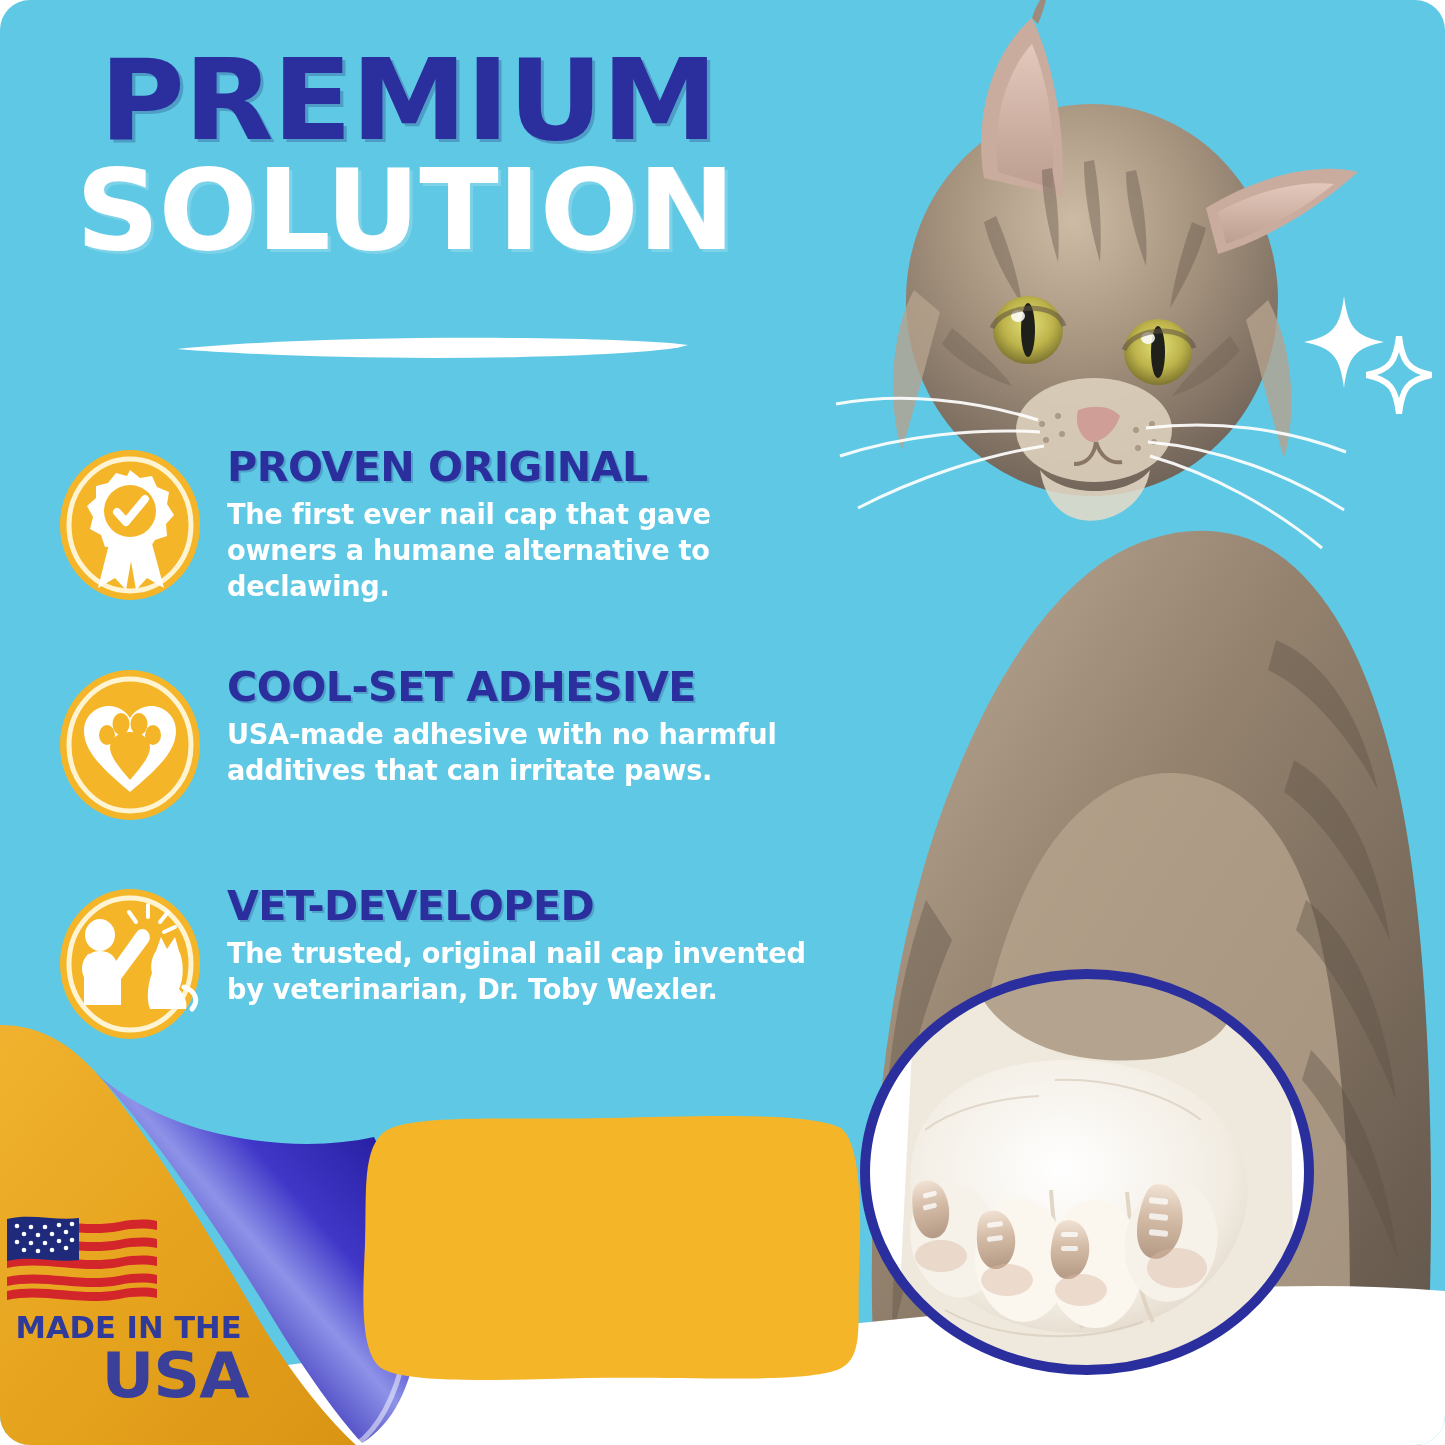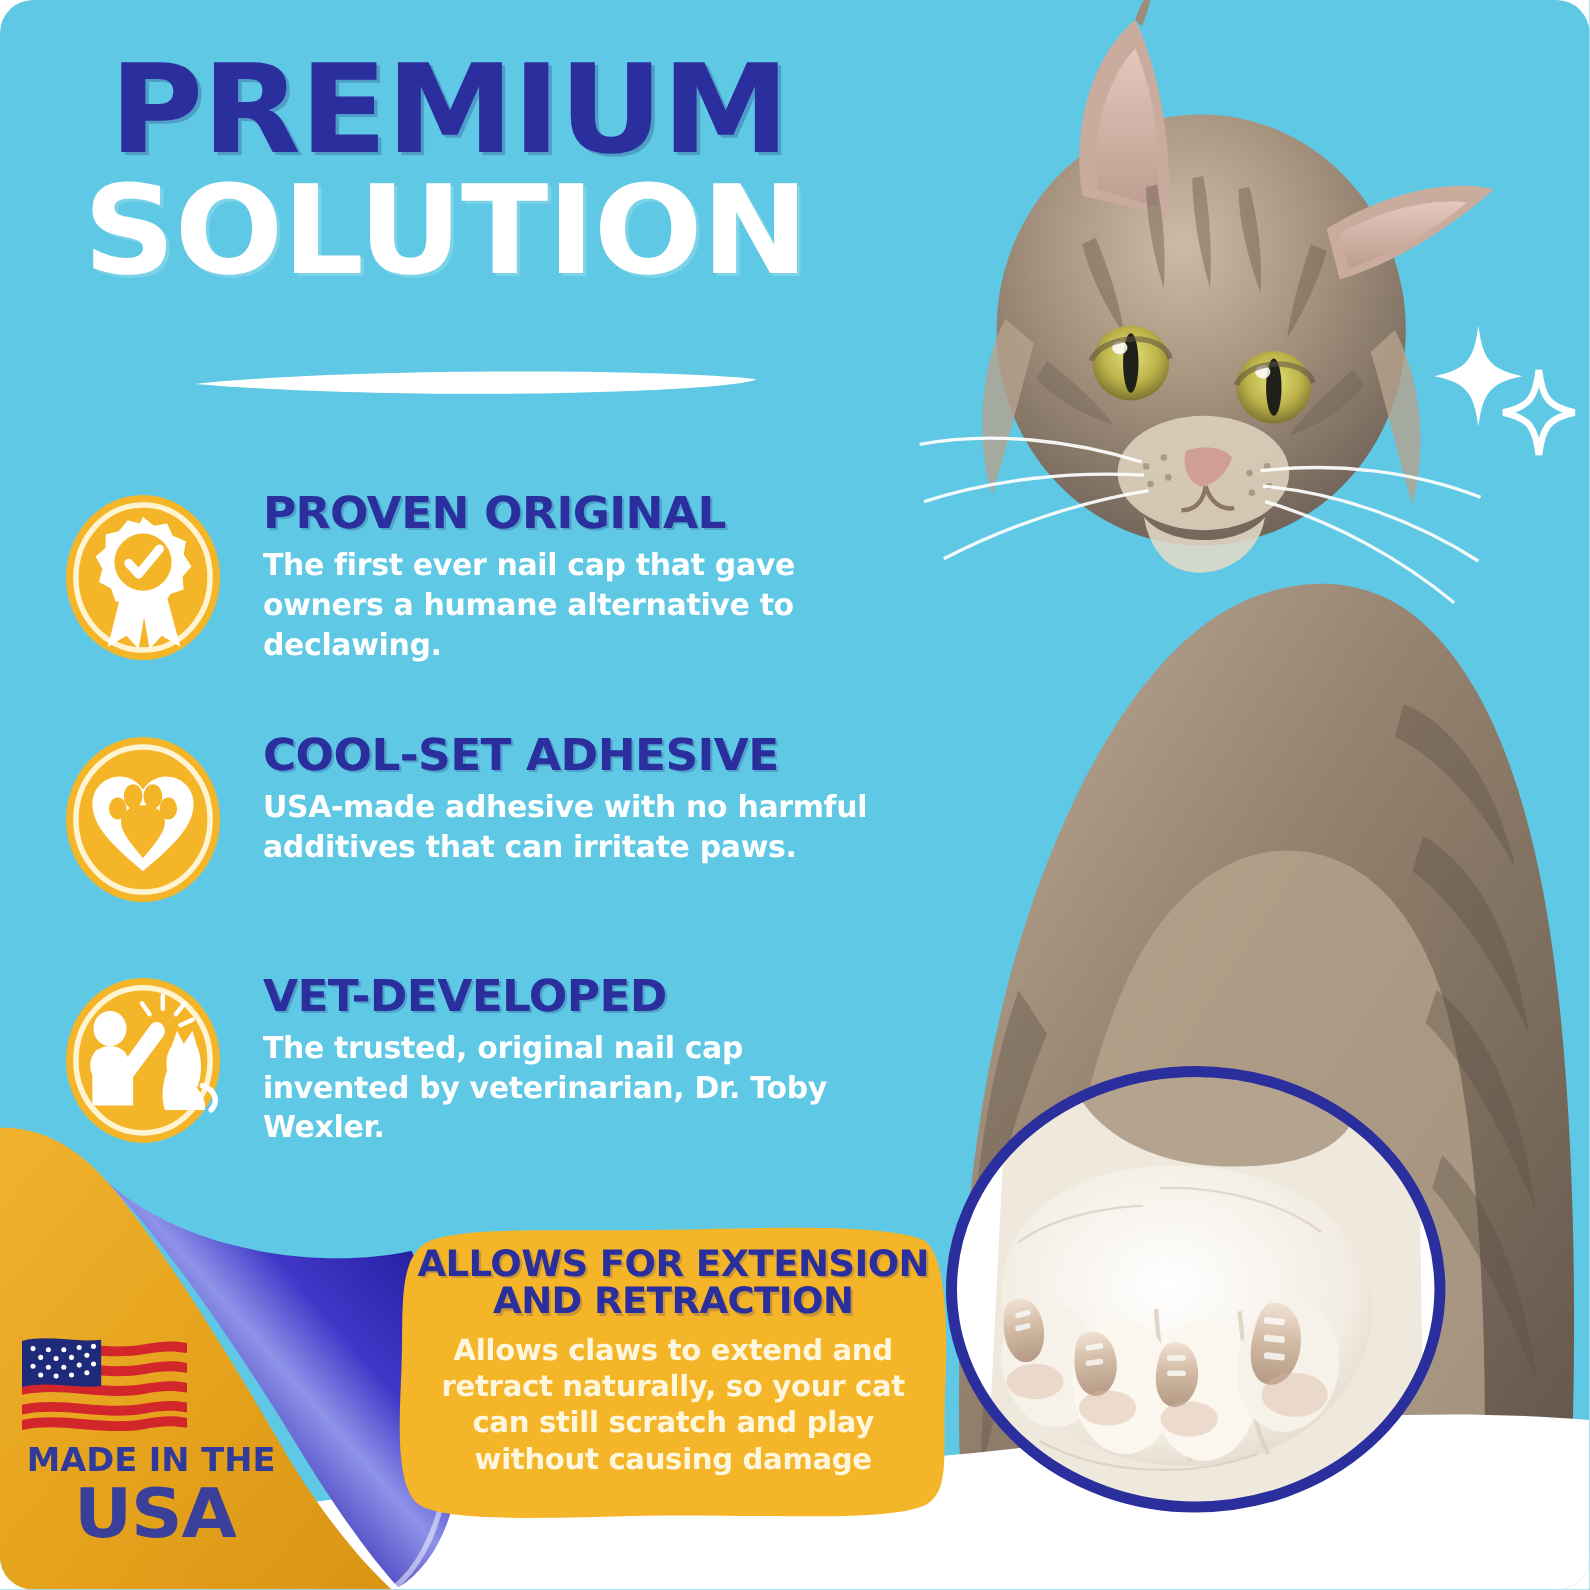--- a/index.html
+++ b/index.html
@@ -50,41 +50,41 @@
     position:absolute;left:175px;top:336px;width:515px;height:24px;
   }
 
   
   .features{position:absolute;left:58px;top:440px;width:760px;}
   .feature{display:flex;align-items:flex-start;margin-bottom:56px;}
   .f-badge{
     flex:0 0 auto;width:145px;height:155px;
     position:relative;margin-right:24px;margin-top:8px;
   }
-  .f-body{flex:1 1 auto;padding-top:6px;margin-left:12px;}
+  .f-body{flex:1 1 auto;padding-top:6px;}
   .f-title{
     font-family:"DejaVu Sans", sans-serif;
     font-weight:bold;font-size:40px;color:#2B2F9E;
     letter-spacing:-0.5px;line-height:1.05;
     transform:scaleX(1.03);transform-origin:left center;
     text-shadow:2px 2px 0 rgba(25,28,110,.22);
     margin-bottom:9px;white-space:nowrap;
   }
   .f-desc{
     font-family:"DejaVu Sans", sans-serif;
     font-weight:bold;font-size:27.5px;color:#FFFFFF;
     line-height:1.30;letter-spacing:-0.3px;
     transform:scaleX(0.99);transform-origin:left top;
   }
 
   
   .peel{position:absolute;left:0;bottom:0;width:470px;height:420px;}
   .usa-badge{
-    position:absolute;left:20px;bottom:38px;width:230px;
-    text-align:center;
+    position:absolute;left:7px;bottom:38px;width:230px;
+    text-align:right;
   }
   .usa-flag{width:150px;height:86px;display:block;margin-bottom:12px;}
   .usa-made{
     font-family:"DejaVu Sans", sans-serif;font-weight:bold;
     font-size:30px;color:#2F3A9B;letter-spacing:0px;
     transform:scaleX(1.02);transform-origin:left center;
     line-height:1;margin-bottom:2px;
   }
   .usa-usa{
     font-family:"DejaVu Sans", sans-serif;font-weight:bold;
@@ -494,19 +494,15 @@
 
   <div class="callout">
     <div class="callout-bg">
       <svg width="510" height="270" viewBox="0 0 510 270" preserveAspectRatio="none">
         <path d="M30 18 C60 2 150 8 250 6 C350 4 450 0 484 16
                  C506 34 504 110 502 160 C500 212 508 248 480 258
                  C440 272 330 264 230 266 C140 268 50 272 24 256
                  C2 240 6 180 8 132 C10 82 4 34 30 18 Z" fill="#F5B528"></path>
       </svg>
     </div>
-    <div class="callout-inner">
-      <div class="co-title">ALLOWS FOR EXTENSION AND RETRACTION</div>
-      <div class="co-desc">Allows claws to extend and retract naturally, so your cat can still scratch and play without causing damage</div>
-    </div>
   </div>
 
 </div>
 
 </body></html>

